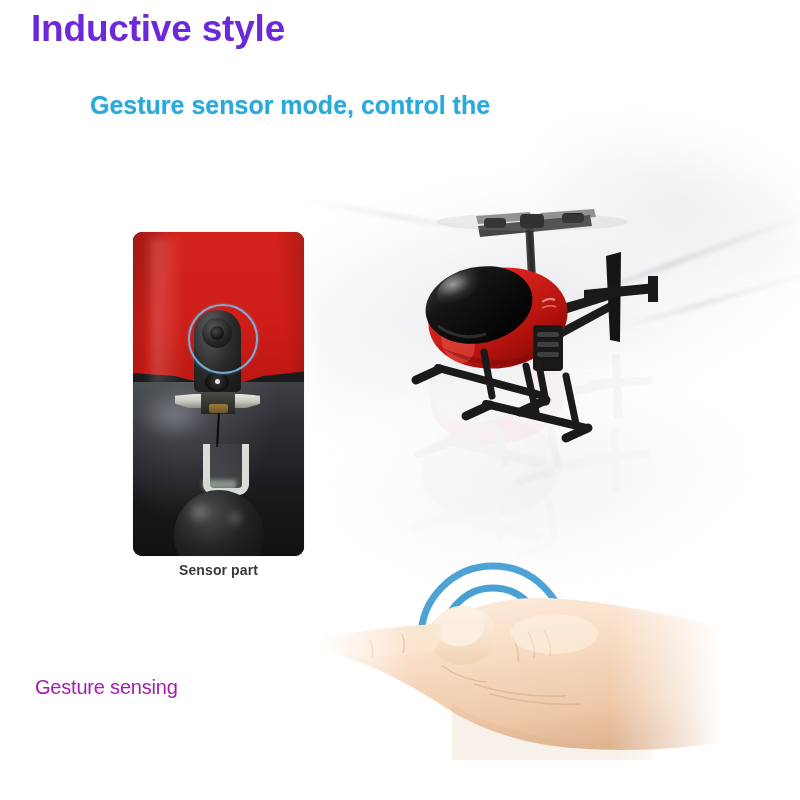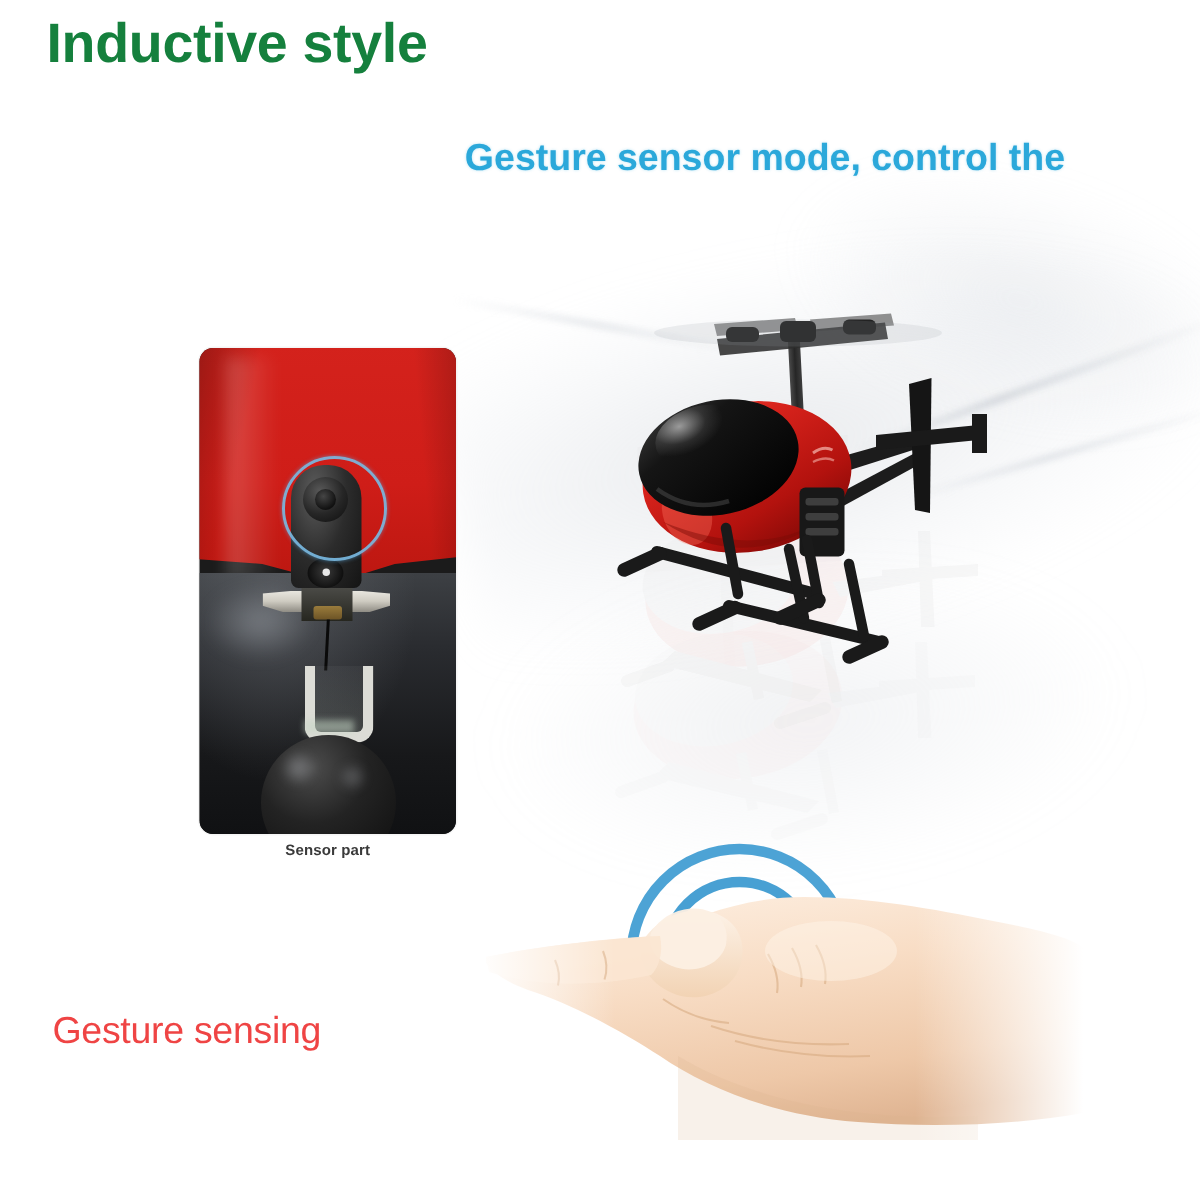--- a/index.html
+++ b/index.html
@@ -60,56 +60,56 @@
     filter: blur(2px);
   }
 
   
   #title {
     position: absolute;
     left: 31px;
     top: 8px;
     font-size: 37px;
     font-weight: bold;
-    color: #15803d;
+    color: #6d28d9;
     letter-spacing: -0.2px;
     white-space: nowrap;
   }
   #subtitle {
     position: absolute;
     left: 90px;
     top: 86px;
     width: 620px;
-    text-align: right;
+    text-align: left;
     font-size: 25px;
     font-weight: bold;
     line-height: 38px;
     color: #2BA8DA;
     text-shadow: 0 0 2px rgba(43,168,218,0.35);
   }
   #subtitle .ln { display: block; }
 
   #footnote {
     position: absolute;
     left: 35px;
     top: 668px;
-    font-size: 25px;
+    font-size: 20px;
     line-height: 38px;
-    color: #ef4444;
+    color: #a21caf;
     letter-spacing: -0.2px;
   }
   #footnote .ln { display: block; }
 
   #inset-caption {
     position: absolute;
     left: 133px;
     top: 562px;
     width: 171px;
     text-align: center;
-    font-size: 10px;
+    font-size: 14px;
     font-weight: bold;
     color: #3a3a3a;
     letter-spacing: 0.1px;
   }
 
   
   #sensor-inset {
     position: absolute;
     left: 133px;
     top: 232px;

